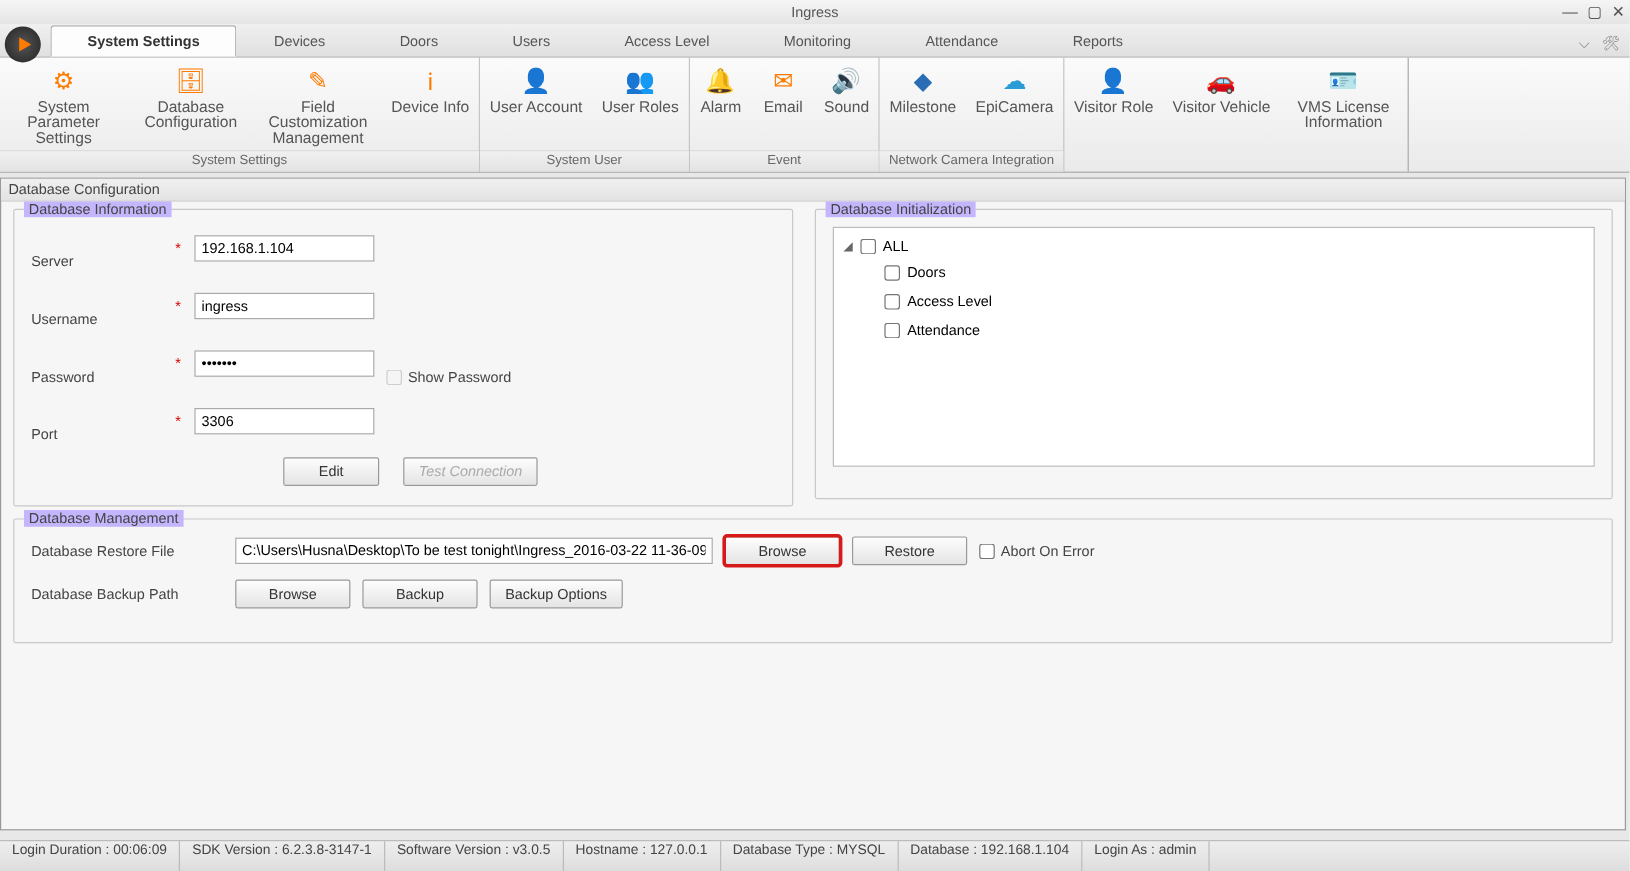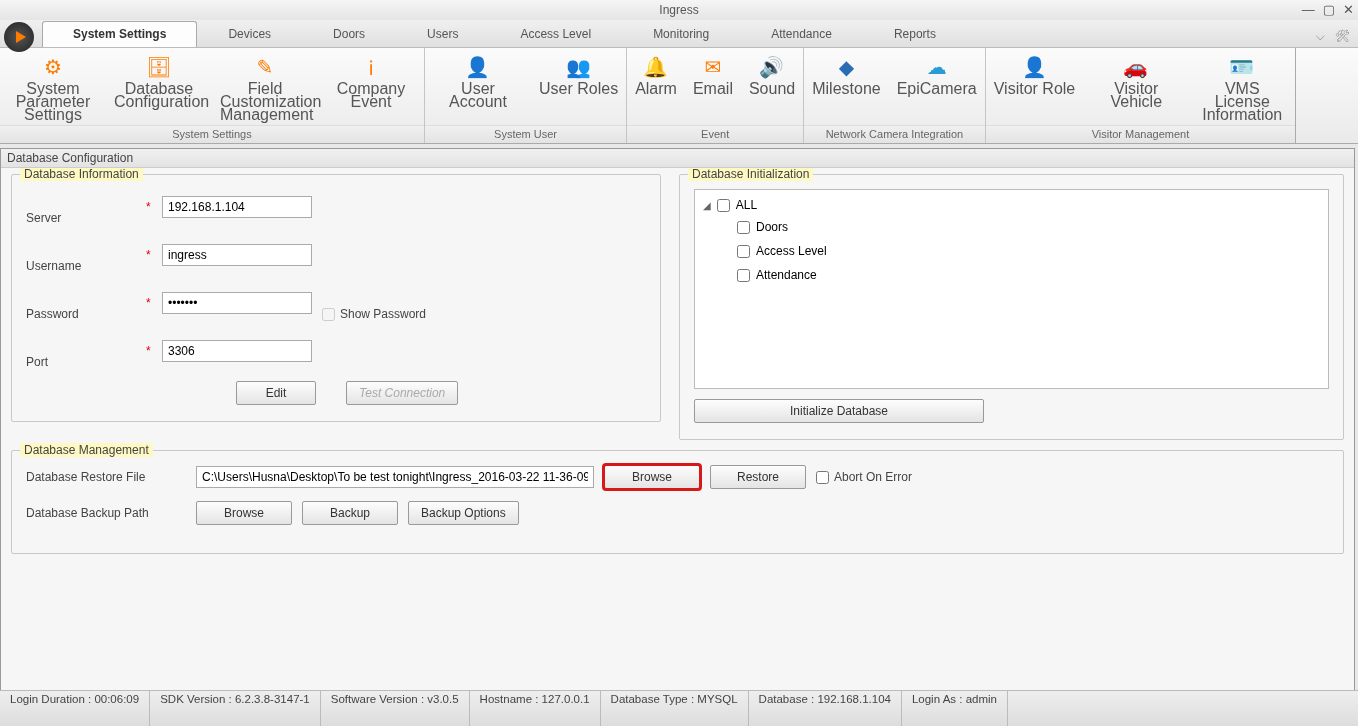--- a/index.html
+++ b/index.html
@@ -21,41 +21,41 @@
 .tab:not(.active){ cursor:pointer; }
 .top-right-icons{position:absolute; right:8px; bottom:4px; display:flex; gap:10px; color:#888;}
 
 
 .ribbon { height:96px; background:linear-gradient(#fbfbfb,#eaeaea); border-bottom:1px solid #aaa; display:flex; }
 .ribbon-group { border-right:1px solid #c5c5c5; display:flex; flex-direction:column; }
 .ribbon-group:last-child{border-right:1px solid #aaa;}
 .ribbon-items { display:flex; flex:1; }
 .ribbon-item { display:flex; flex-direction:column; align-items:center; justify-content:flex-start; padding:6px 8px 2px; text-align:center; color:#555; min-width:52px; }
 .ribbon-item .ri-icon { height:26px; display:flex; align-items:center; justify-content:center; font-size:20px; color:#ff7b00; margin-bottom:2px;}
-.ribbon-item .ri-lbl { line-height:13px; font-size:16px; max-width:90px;}
+.ribbon-item .ri-lbl { line-height:13px; font-size:13px; max-width:90px;}
 .ribbon-group-title { text-align:center; font-size:11px; color:#666; padding:2px 0 3px; border-top:1px solid #ddd; background:linear-gradient(#f0f0f0,#e3e3e3);}
 
 
 .content-wrap { border:1px solid #999; margin:4px 3px 0 0; background:#f6f6f6; height:544px; position:relative; display:flex; flex-direction:column;}
 .section-header { background:linear-gradient(#f0f0f0,#e3e3e3); border-bottom:1px solid #ccc; padding:2px 6px; color:#444; font-size:12px;}
 .body-area{flex:1; padding:6px 10px; overflow:auto;}
 
 
 .gbox { border:1px solid #c8c8c8; border-radius:2px; padding:14px 14px 16px; position:relative; margin-bottom:10px; background:#f6f6f6;}
-.gbox > .gtitle { position:absolute; top:-8px; left:8px; background:#fef9c3; padding:0 4px; color:#444; font-size:12px;}
+.gbox > .gtitle { position:absolute; top:-8px; left:8px; background:#c4b5fd; padding:0 4px; color:#444; font-size:12px;}
 
 .two-col { display:flex; gap:18px; }
 .two-col > .col1 { width:650px; }
 .two-col > .col2 { flex:1; }
 
 .form-row { display:flex; align-items:center; margin-bottom:12px; }
 .form-row label { width:120px; color:#444;margin-top:22px; }
 .req { color:#d00; width:16px; text-align:left;}
 .form-row input[type=text], .form-row input[type=password] { width:150px; height:22px; border:1px solid #aaa; padding:2px 5px; background:#fff;}
-.btnrow { margin-left:210px; display:flex; gap:30px;}
+.btnrow { margin-left:210px; display:flex; gap:20px;}
 .btn { min-width:80px; height:24px; border:1px solid #999; background:linear-gradient(#fdfdfd,#e4e4e4); color:#333; padding:0 12px; cursor:pointer; border-radius:2px;}
 .btn:disabled, .btn.disabled { color:#aaa; cursor:default;font-style:italic;}
 .btn.wide{min-width:96px;}
 .btn.highlight { outline:3px solid #d61a1a; outline-offset:-1px;}
 .btn.full { width:100%; }
 
 .chk { display:inline-flex; align-items:center; gap:5px; color:#888;}
 .chk input { width:13px; height:13px; }
 
 
@@ -66,21 +66,21 @@
 .tree-kids .kid{ display:flex; align-items:center; gap:6px; margin-bottom:10px;}
 .tree-box input[type=checkbox]{width:13px;height:13px;}
 
 
 .mrow { display:flex; align-items:center; margin-bottom:12px; gap:10px;}
 .mrow .mlabel{ width:160px; color:#444;}
 .mrow input.long { flex:0 0 398px; height:22px; border:1px solid #aaa; padding:2px 5px; background:#fff;}
 .mrow .small-inp{ width:52px; height:22px; border:1px solid #aaa; background:#fff;}
 
 
-.statusbar { position:absolute; left:0; right:0; bottom:0; height:36px; background:linear-gradient(#eee,#ddd); border-top:1px solid #bbb; display:flex;}
+.statusbar { position:absolute; left:0; right:0; bottom:0; height:26px; background:linear-gradient(#eee,#ddd); border-top:1px solid #bbb; display:flex;}
 .statusbar .cell { padding:2px 10px; border-right:1px solid #bbb; color:#444; font-size:11.5px; white-space:nowrap;}
 </style>
 </head>
 <body>
 
 <div class="titlebar">
   <span class="title">Ingress</span>
   <div class="win-controls">
     <span>—</span>
     <span>▢</span>
@@ -117,21 +117,21 @@
       <div class="ribbon-item">
           <div class="ri-icon">🗄</div>
           <div class="ri-lbl">Database Configuration</div>
         </div>
       <div class="ribbon-item">
           <div class="ri-icon">✎</div>
           <div class="ri-lbl">Field Customization Management</div>
         </div>
       <div class="ribbon-item">
           <div class="ri-icon">ℹ</div>
-          <div class="ri-lbl">Company Event</div>
+          <div class="ri-lbl">Device Info</div>
         </div>
     </div>
     <div class="ribbon-group-title">System Settings</div>
   </div>
 
   <div class="ribbon-group">
     <div class="ribbon-items">
       <div class="ribbon-item">
           <div class="ri-icon">👤</div>
           <div class="ri-lbl">User Account</div>
@@ -184,21 +184,20 @@
         </div>
       <div class="ribbon-item">
           <div class="ri-icon">🚗</div>
           <div class="ri-lbl">Visitor Vehicle</div>
         </div>
       <div class="ribbon-item">
           <div class="ri-icon">🪪</div>
           <div class="ri-lbl">VMS License Information</div>
         </div>
     </div>
-    <div class="ribbon-group-title">Visitor Management</div>
   </div>
 </div>
 
 <div class="content-wrap">
   <div class="section-header">Database Configuration</div>
   <div class="body-area">
 
     <div class="two-col">
 
       <div class="col1">
@@ -253,21 +252,20 @@
               <div class="kid">
                   <input type="checkbox" style="">
                   <span>Access Level</span>
                 </div>
               <div class="kid">
                   <input type="checkbox" style="">
                   <span>Attendance</span>
                 </div>
             </div>
           </div>
-          <button class="btn full" style="width:290px">Initialize Database</button>
         </div>
       </div>
     </div>
 
     <div class="gbox">
       <span class="gtitle">Database Management</span>
 
       <div class="mrow">
         <span class="mlabel">Database Restore File</span>
         <input class="long" type="text" value="C:\Users\Husna\Desktop\To be test tonight\Ingress_2016-03-22 11-36-09." style="">

